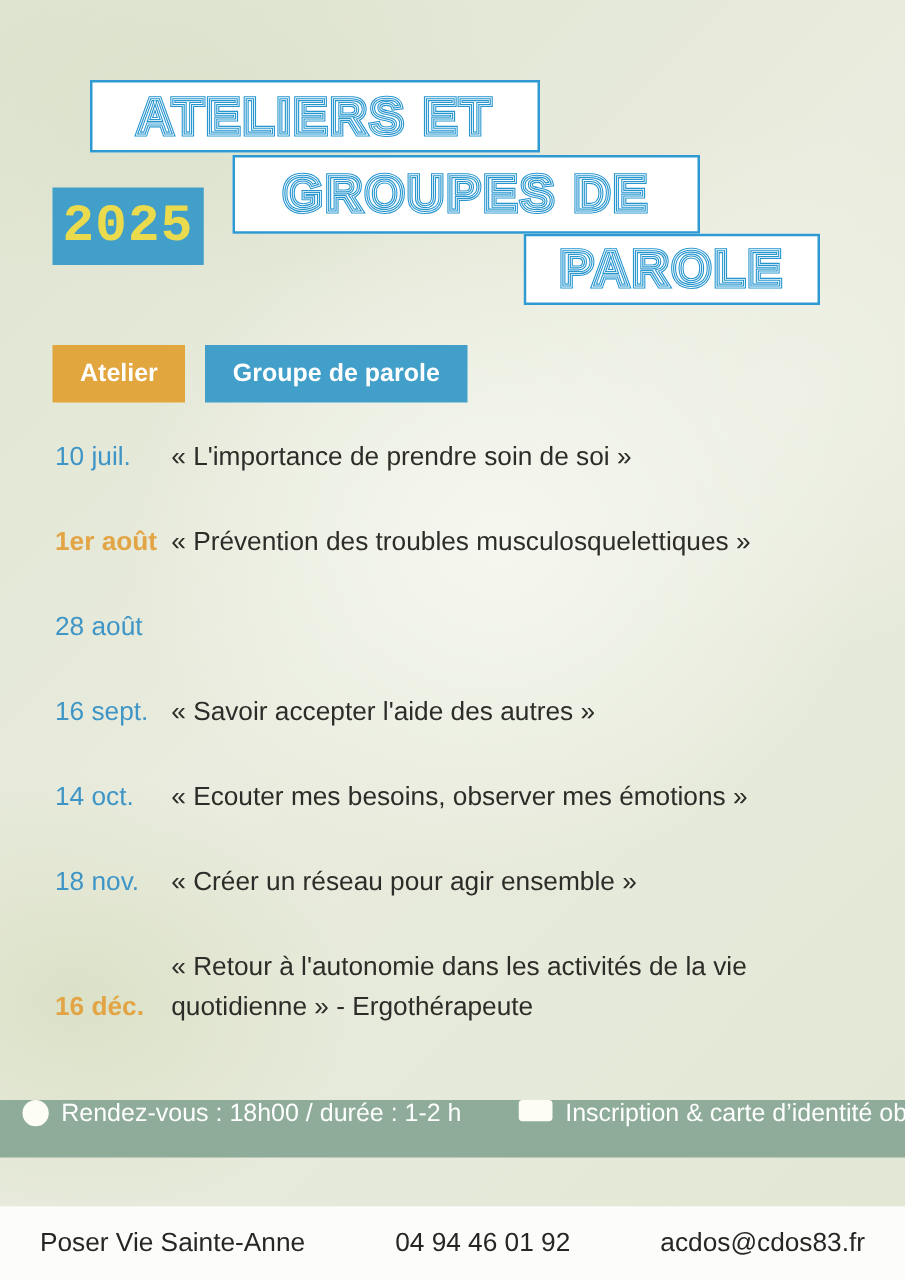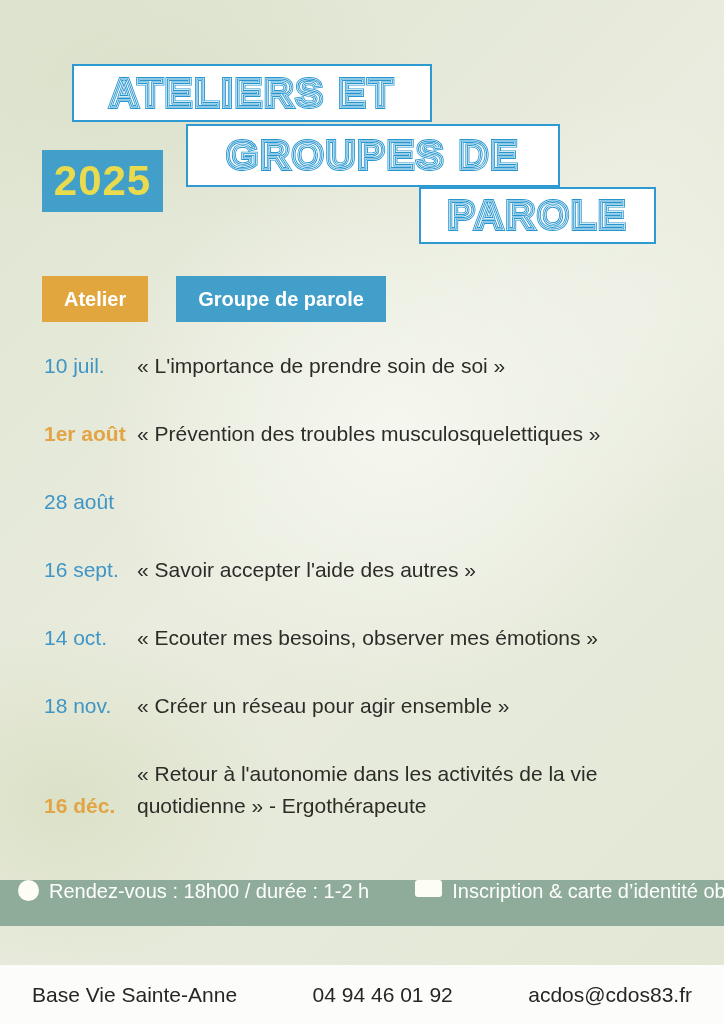--- a/index.html
+++ b/index.html
@@ -47,31 +47,31 @@
   .outline-stack .l2, .outline-stack .l3 { position: absolute; left: 0; top: 0; }
   .outline-stack .l1 { -webkit-text-stroke: 4px #2796cf; }
   .outline-stack .l2 { -webkit-text-stroke: 2.2px #ffffff; }
   .outline-stack .l3 { -webkit-text-stroke: 0.9px #2796cf; }
 
   .year-box {
     position: absolute;
     left: 42px; top: 150px;
     width: 121px; height: 62px;
     background: #419fc9;
-    display: flex; align-items: center; justify-content: center;
+    display: flex; align-items: center; justify-content: center; font-family: Liberation Mono, monospace;
   }
   .year-box span {
     color: #eadb4e;
     font-weight: bold;
     font-size: 42px;
     letter-spacing: 1px;
   }
 
   
-  .legend { position: absolute; left: 42px; top: 276px; display: flex; gap: 28px; }
+  .legend { position: absolute; left: 42px; top: 276px; display: flex; gap: 16px; }
   .legend-btn {
     height: 46px;
     display: flex; align-items: center; justify-content: center;
     padding: 0 22px;
     color: #ffffff;
     font-weight: bold;
     font-size: 20px;
     border: none;
   }
   .btn-atelier { background: #e2a63f; }
@@ -217,18 +217,18 @@
   </div>
 
   <div class="info-bar">
     <span class="bar-circle-icon"></span>
     <span class="bar-text">Rendez-vous : 18h00 / durée : 1-2 h</span>
     <span class="bar-card-icon"></span>
     <span class="bar-text">Inscription &amp; carte d’identité obligatoires</span>
   </div>
 
   <div class="footer">
-    <span>Base Vie Sainte-Anne</span>
+    <span>Poser Vie Sainte-Anne</span>
     <span>04 94 46 01 92</span>
     <span>acdos@cdos83.fr</span>
   </div>
 
 </div>
 
 </body></html>

